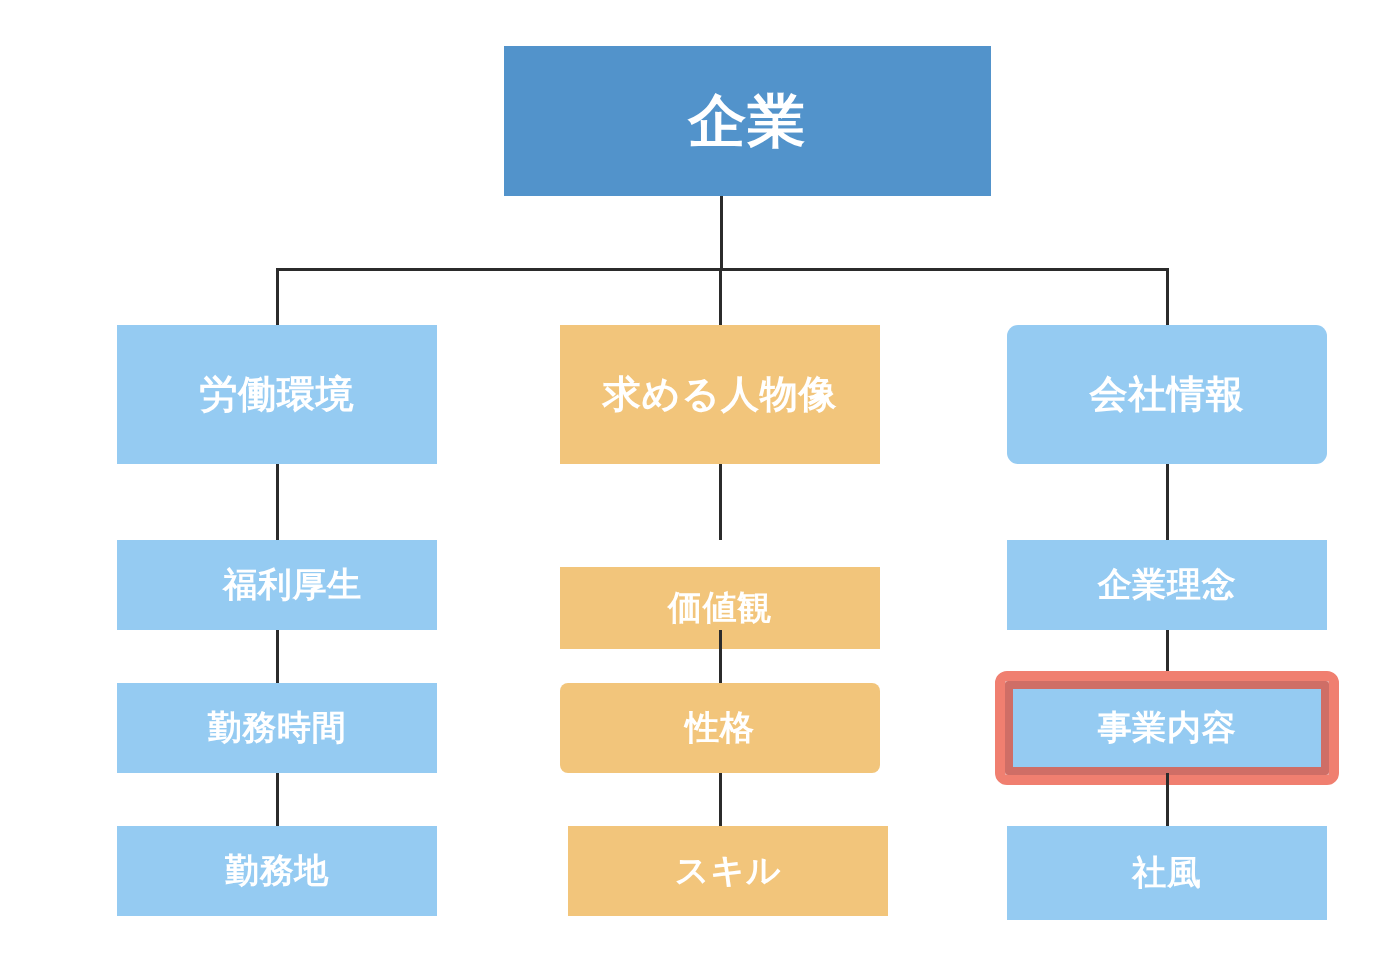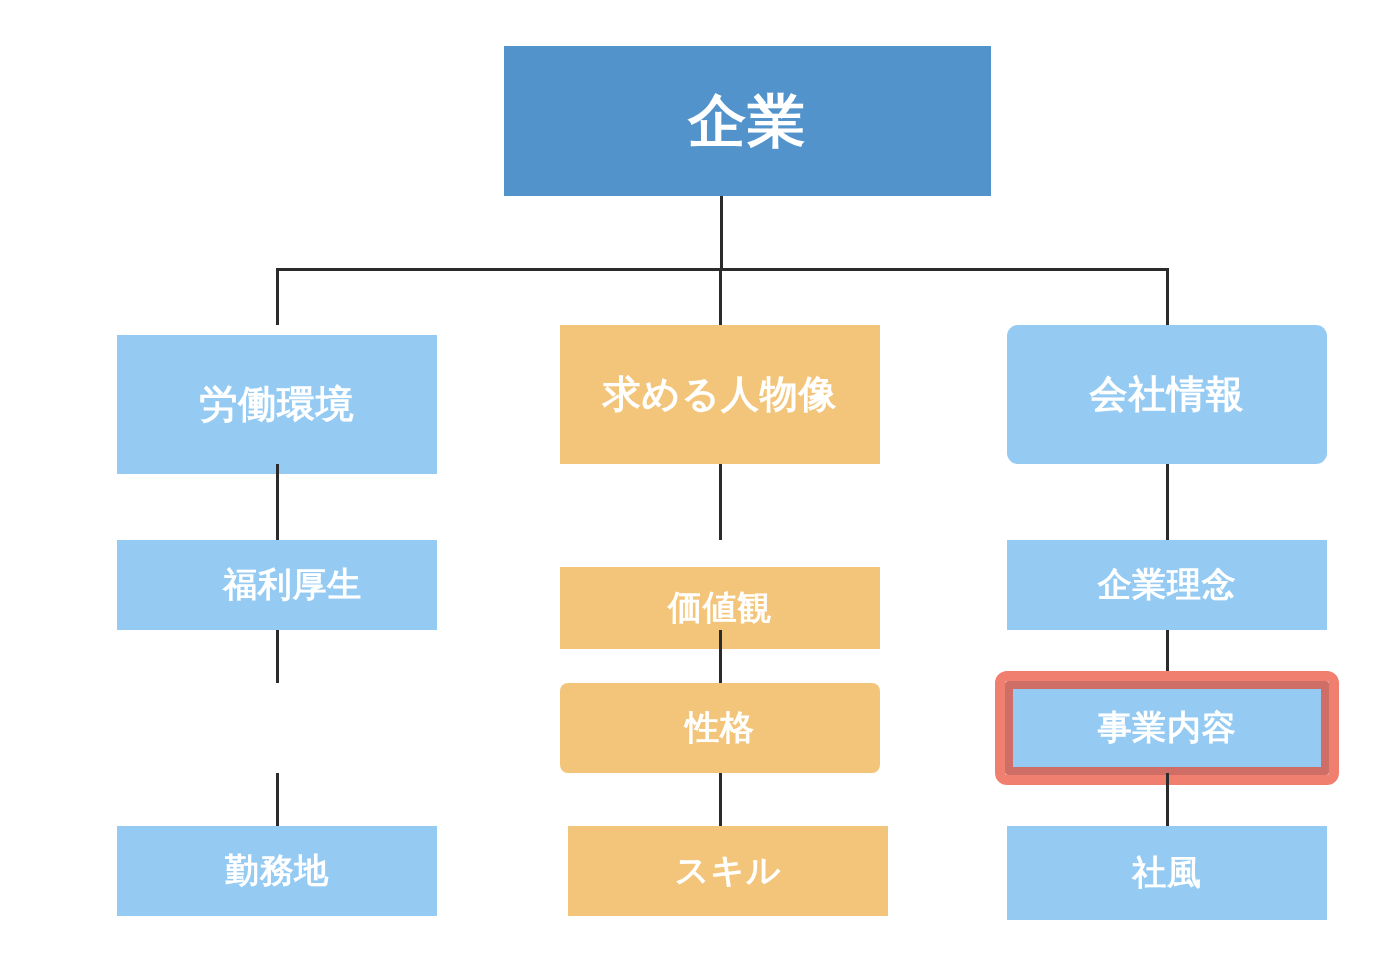--- a/index.html
+++ b/index.html
@@ -83,32 +83,35 @@
   </div>
 
   <div class="conn conn-v" style="left:720px; top:196px; width:3px; height:73px;"></div>
 
   <div class="conn conn-h" style="left:276px; top:268px; width:893px; height:3px;"></div>
 
   <div class="conn conn-v" style="left:276px; top:268px; width:3px; height:57px;"></div>
   <div class="conn conn-v" style="left:719px; top:268px; width:3px; height:57px;"></div>
   <div class="conn conn-v" style="left:1166px; top:268px; width:3px; height:57px;"></div>
 
-  <div class="node node-blue node-l1" style="left:117px; top:325px; width:320px; height:139px;margin-top:10px;">
+  <div class="node node-blue node-l1" style="left:117px; top:325px; width:320px; height:139px;">
     <span>労働環境</span>
   </div>
 
   <div class="conn conn-v" style="left:276px; top:464px; width:3px; height:76px;"></div>
 
   <div class="node node-blue node-l2" style="left:117px; top:540px; width:320px; height:90px;padding-left:31px;">
     <span>福利厚生</span>
   </div>
 
   <div class="conn conn-v" style="left:276px; top:630px; width:3px; height:53px;"></div>
 
+  <div class="node node-blue node-l2" style="left:117px; top:683px; width:320px; height:90px;">
+    <span>勤務時間</span>
+  </div>
 
   <div class="conn conn-v" style="left:276px; top:773px; width:3px; height:53px;"></div>
 
   <div class="node node-blue node-l2" style="left:117px; top:826px; width:320px; height:90px;">
     <span>勤務地</span>
   </div>
 
   <div class="node node-orange node-l1" style="left:560px; top:325px; width:320px; height:139px;">
     <span>求める人物像</span>
   </div>

